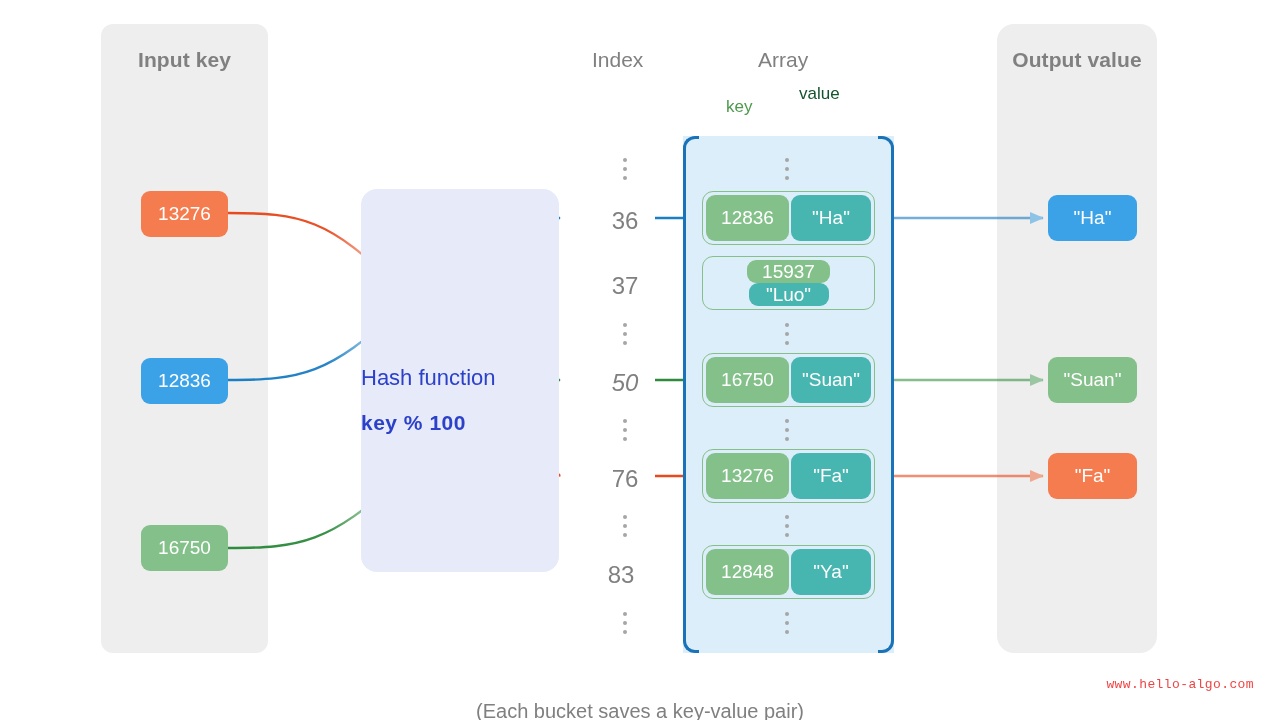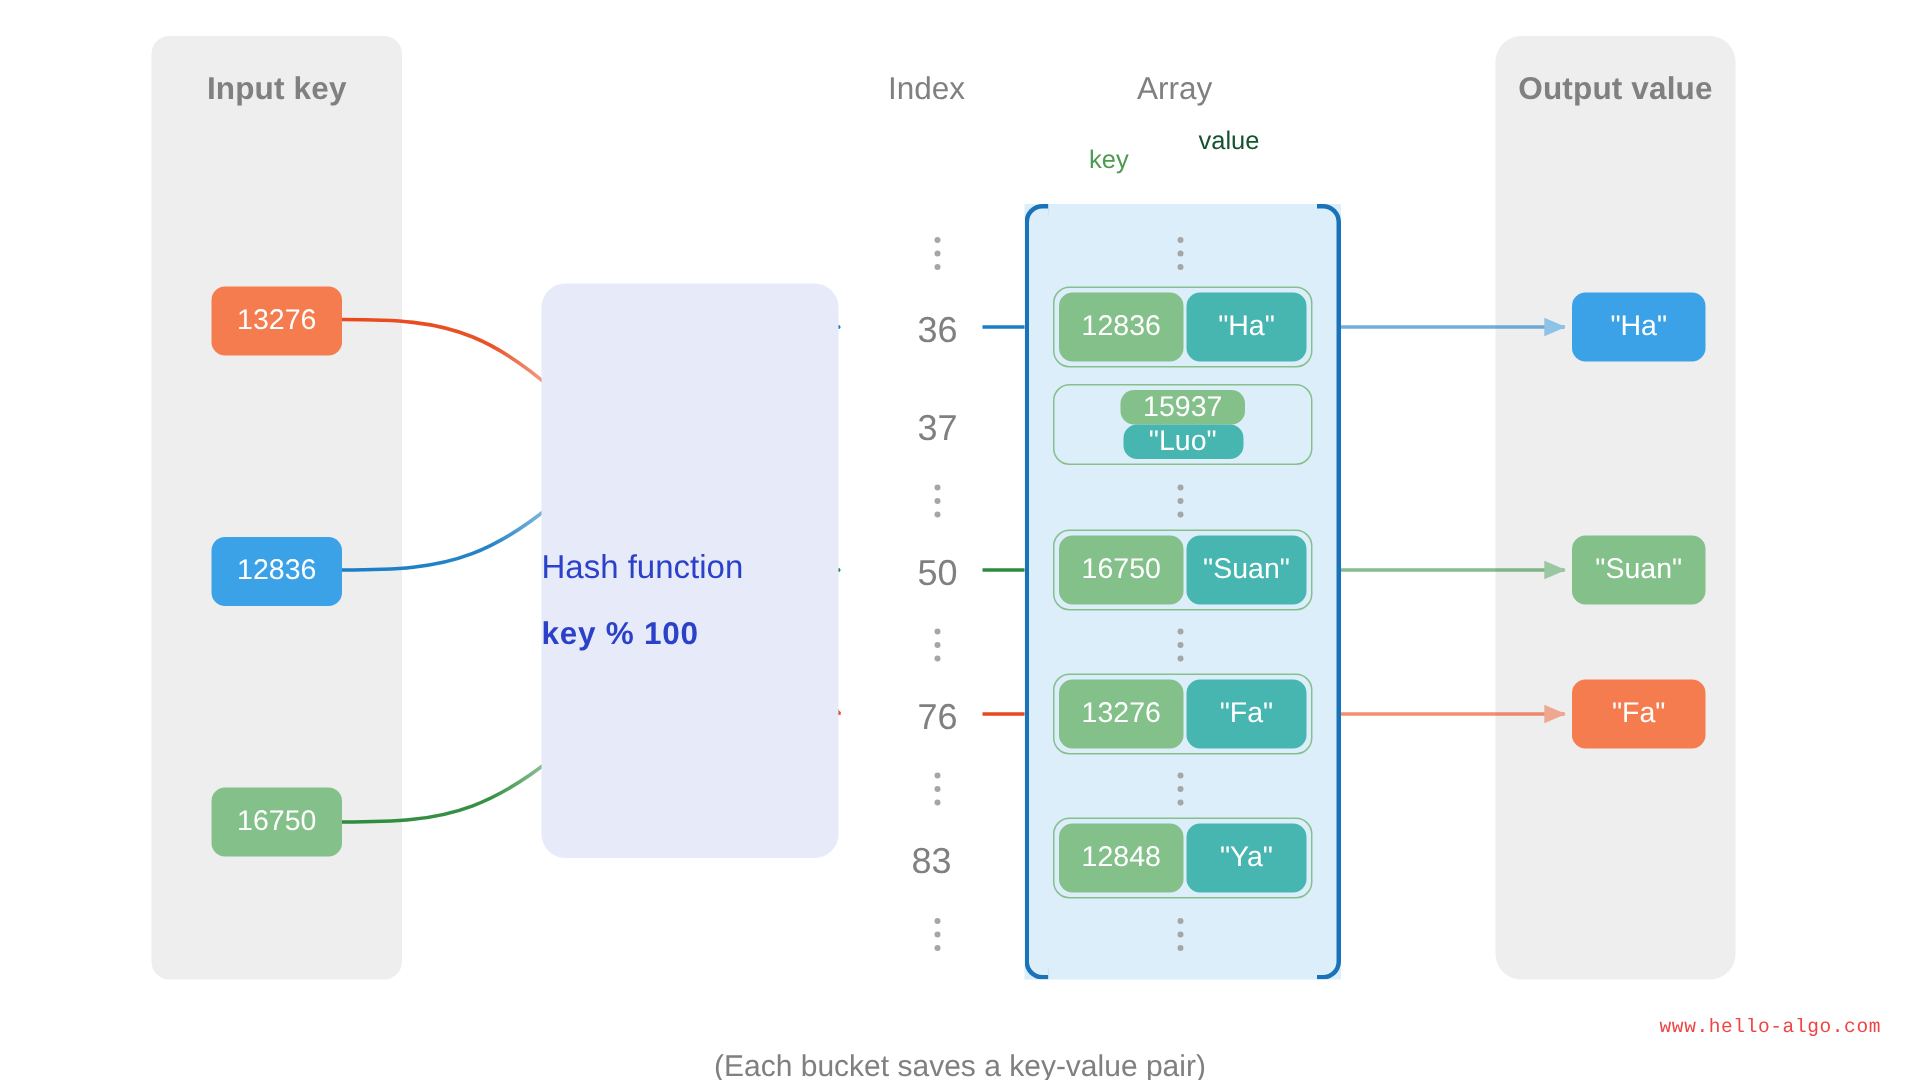--- a/index.html
+++ b/index.html
@@ -336,21 +336,21 @@
       <span></span>
       <span></span>
     </div>
   <div class="index-label" style="left:598px; top:207px;">36</div>
   <div class="index-label" style="left:598px; top:272px;">37</div>
   <div class="dots" style="left:598px; top:323px;">
       <span></span>
       <span></span>
       <span></span>
     </div>
-  <div class="index-label" style="left:598px; top:369px;">50</div>
+  <div class="index-label" style="left:598px; top:369px;font-style:italic;">50</div>
   <div class="dots" style="left:598px; top:419px;">
       <span></span>
       <span></span>
       <span></span>
     </div>
   <div class="index-label" style="left:598px; top:465px;">76</div>
   <div class="dots" style="left:598px; top:515px;">
       <span></span>
       <span></span>
       <span></span>

